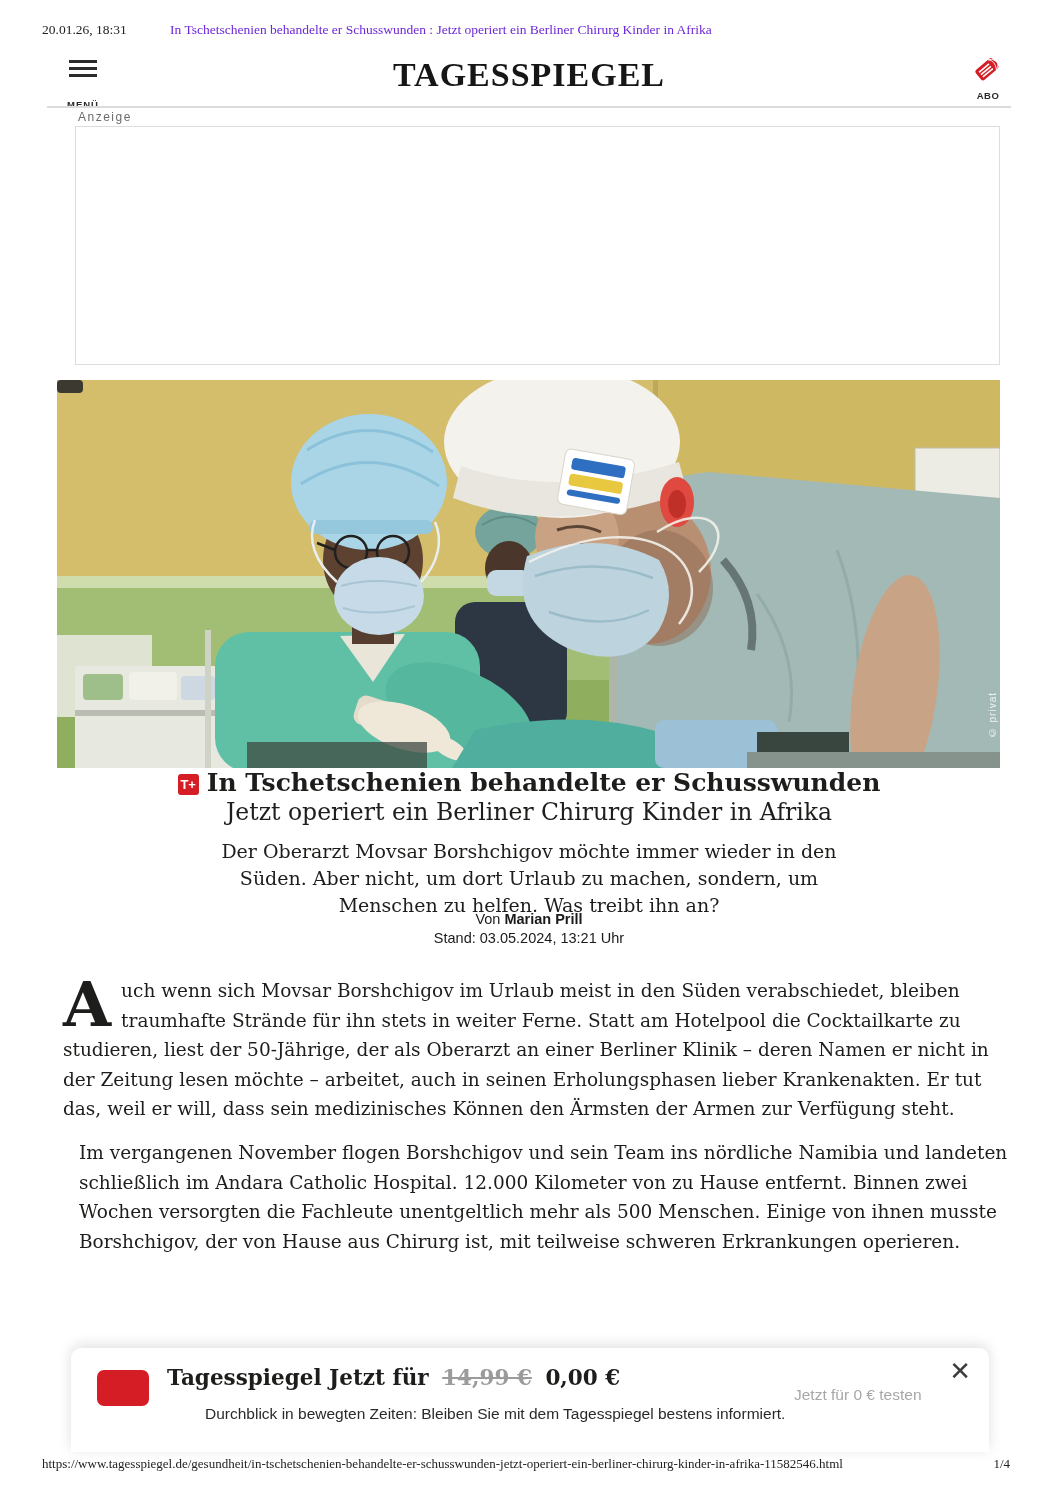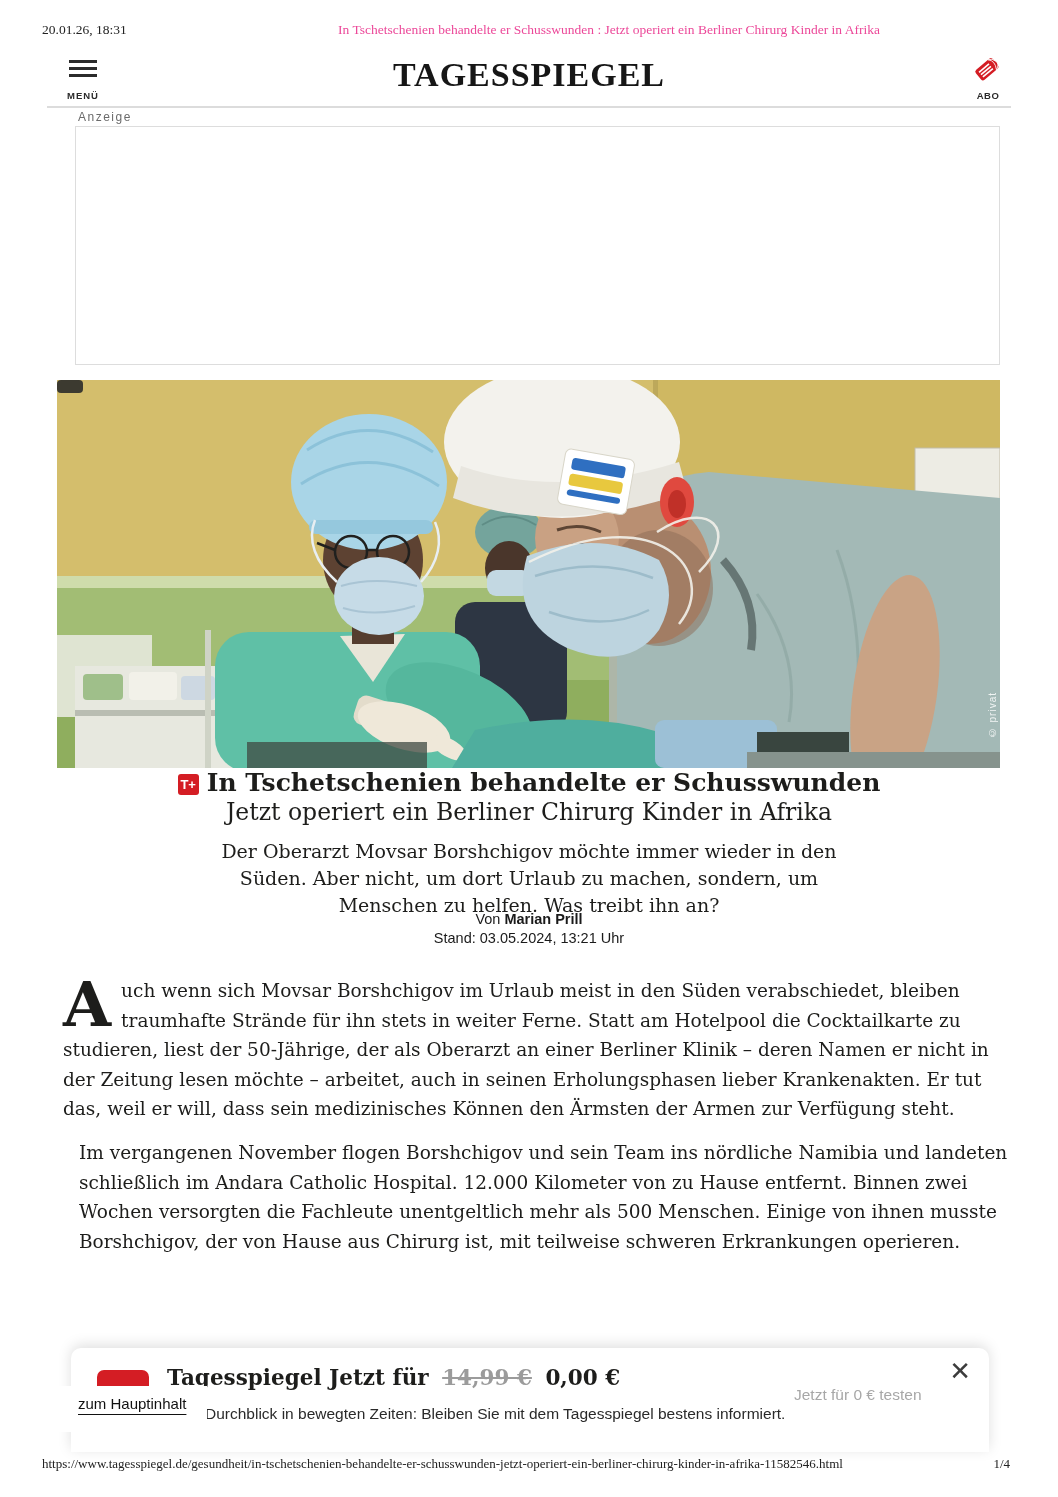--- a/index.html
+++ b/index.html
@@ -1,30 +1,30 @@
 <!DOCTYPE html>
 <html lang="de"><head>
 <meta charset="utf-8">
 <style>
   html,body{margin:0;padding:0;background:#ffffff;}
   .page{position:relative;width:1058px;height:1497px;background:#fff;overflow:hidden;
         font-family:"Liberation Sans",sans-serif;color:#1a1a1a;}
 
   
   .print-date{position:absolute;left:42px;top:22px;font:13.5px "Liberation Serif",serif;color:#222;}
-  .print-title{position:absolute;left:170px;right:10px;top:22px;text-align:center;
-               font:13.5px "Liberation Serif",serif;color:#ec4899;white-space:nowrap;}
+  .print-title{position:absolute;left:170px;right:10px;top:22px;
+               font:13.5px "Liberation Serif",serif;color:#6d28d9;white-space:nowrap;}
   .print-url{position:absolute;left:42px;top:1456px;font:13px "Liberation Serif",serif;color:#222;}
   .print-page{position:absolute;right:48px;top:1456px;font:13px "Liberation Serif",serif;color:#222;}
 
   
   .menu-btn{position:absolute;left:58px;top:60px;width:50px;text-align:center;cursor:pointer;}
   .menu-bars{display:inline-block;width:28px;}
   .menu-bars span{display:block;height:3px;background:#2b2b2b;margin:0 0 4px 0;}
-  .menu-label{font:bold 9.5px "Liberation Sans",sans-serif;letter-spacing:1px;color:#2b2b2b;margin-top:5px;}
+  .menu-label{font:bold 9.5px "Liberation Sans",sans-serif;letter-spacing:1px;color:#2b2b2b;margin-top:14px;}
   .logo{position:absolute;left:0;right:0;top:56px;text-align:center;
         font:700 34px "Liberation Serif",serif;letter-spacing:1px;color:#161616;}
   .abo-btn{position:absolute;right:40px;top:56px;width:60px;text-align:center;cursor:pointer;}
   .abo-label{font:bold 9.5px "Liberation Sans",sans-serif;letter-spacing:.5px;color:#2b2b2b;margin-top:2px;}
   .header-divider{position:absolute;left:47px;right:47px;top:106px;height:2px;background:#dcdcdc;}
 
   
   .ad-label{position:absolute;left:78px;top:110px;font:12px "Liberation Sans",sans-serif;
             letter-spacing:1.5px;color:#6b6b6b;text-align:right;}
   .ad-box{position:absolute;left:75px;top:126px;width:923px;height:237px;border:1px solid #ddd;background:#fff;}
@@ -210,20 +210,17 @@
   <div class="banner">
     <div class="banner-logo"></div>
     <div class="banner-title">
       <span>Tagesspiegel Jetzt für </span><span class="old-price">14,99 €</span><span> 0,00 €</span>
     </div>
     <div class="banner-sub">Durchblick in bewegten Zeiten: Bleiben Sie mit dem Tagesspiegel bestens informiert.</div>
     <div class="banner-cta">Jetzt für 0 € testen</div>
     <div class="banner-close">✕</div>
   </div>
 
-  <div class="skip-box">
-    <a class="skip-link">zum Hauptinhalt</a>
-  </div>
 
   <div class="print-url">https://www.tagesspiegel.de/gesundheit/in-tschetschenien-behandelte-er-schusswunden-jetzt-operiert-ein-berliner-chirurg-kinder-in-afrika-11582546.html</div>
   <div class="print-page">1/4</div>
 
 </div>
 
 </body></html>

